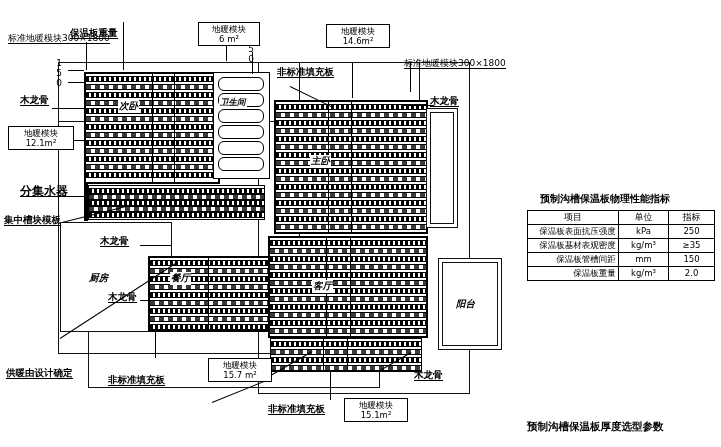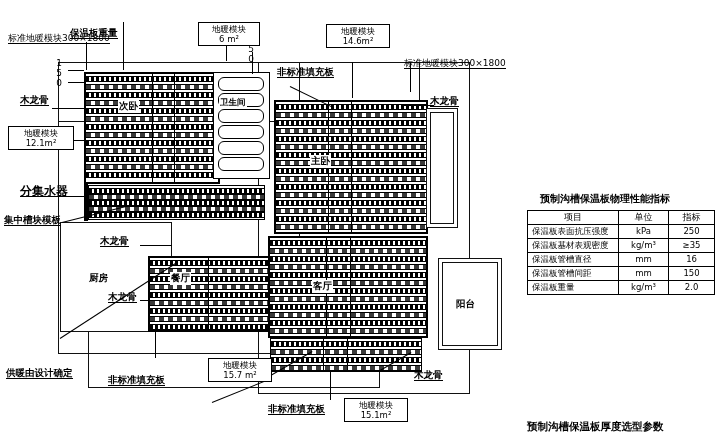--- a/index.html
+++ b/index.html
@@ -15,21 +15,21 @@
   .box-lbl{position:absolute;border:1px solid #000;background:#fff;
            text-align:center;font-size:8.5px;line-height:10px;padding:1px 3px;
            white-space:nowrap;}
   .ldr{position:absolute;background:#000;}        
   .vert{writing-mode:vertical-rl;text-orientation:upright;}
 
   
   .plan-wall{position:absolute;border:1.5px solid #111;background:transparent;}
   .room{position:absolute;background:#fff;border:1px solid #111;}
   .roomname{position:absolute;font-size:9.5px;font-weight:bold;color:#000;
-            background:#fff;padding:0 1px;white-space:nowrap;z-index:6;}
+            background:#fff;padding:0 1px;white-space:nowrap;z-index:6;font-style:italic;}
 
   
   .field{position:absolute;overflow:hidden;background:#fff;
          border:2px solid #000;}
   .field .rows{position:absolute;left:0;top:0;right:0;bottom:0;}
   .band{position:absolute;left:0;right:0;height:5px;}
   .band.dark{
      background:
        repeating-linear-gradient(90deg,#000 0 3px,#fff 3px 5px);
      border-top:1px solid #000;border-bottom:1px solid #000;height:4px;
@@ -49,21 +49,21 @@
   .manifold{position:absolute;background:#000;}
 
   
   .tbl-title{position:absolute;font-size:10px;font-weight:bold;white-space:nowrap;}
   table.spec{position:absolute;border-collapse:collapse;background:#fff;}
   table.spec td,table.spec th{
      border:1px solid #000;font-size:8.5px;line-height:11px;
      padding:1px 2px;font-weight:normal;text-align:center;color:#000;
   }
   table.spec th{font-size:9px;}
-  table.spec td.item{text-align:left;padding-left:4px;}
+  table.spec td.item{text-align:right;padding-left:4px;}
 
   .caption{position:absolute;font-size:10.5px;font-weight:bold;white-space:nowrap;}
 
   
   .wm{position:absolute;display:flex;align-items:center;gap:4px;opacity:.55;}
   .wm-txt{font-size:15px;color:#9a9a9a;font-family:"DejaVu Sans","Liberation Sans",sans-serif;}
 </style>
 </head>
 <body>
 
@@ -293,25 +293,20 @@
           <td class="item">保温板表面抗压强度</td>
           <td>kPa</td>
           <td>250</td>
         </tr>
         <tr>
           <td class="item">保温板基材表观密度</td>
           <td>kg/m³</td>
           <td>≥35</td>
         </tr>
         <tr>
-          <td class="item">保温板管槽直径</td>
-          <td>mm</td>
-          <td>16</td>
-        </tr>
-        <tr>
           <td class="item">保温板管槽间距</td>
           <td>mm</td>
           <td>150</td>
         </tr>
         <tr>
           <td class="item">保温板重量</td>
           <td>kg/m³</td>
           <td>2.0</td>
         </tr>
       </tbody>

